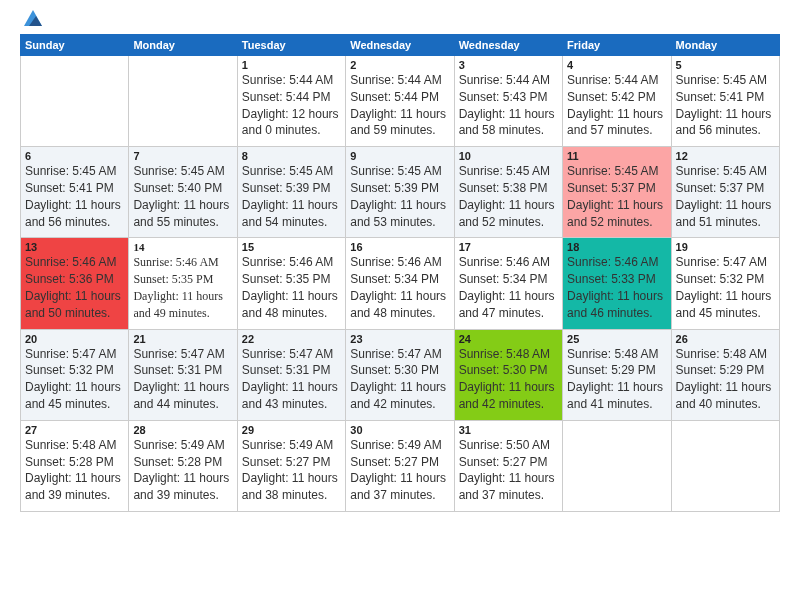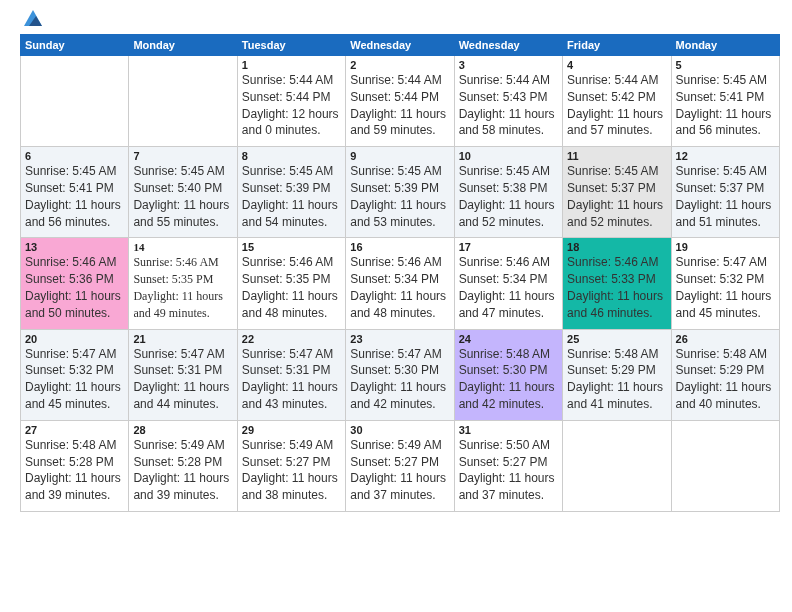--- a/index.html
+++ b/index.html
@@ -205,37 +205,37 @@
 Daylight: 11 hours
 and 53 minutes.</div>
           </td>
           <td style="background: rgb(240, 244, 248);">
             <span class="day-num">10</span>
             <div class="day-info" style="white-space: pre-line;">Sunrise: 5:45 AM
 Sunset: 5:38 PM
 Daylight: 11 hours
 and 52 minutes.</div>
           </td>
-          <td style="background: #e5e5e5;">
+          <td style="background: #fca5a5;">
             <span class="day-num">11</span>
             <div class="day-info" style="white-space: pre-line;">Sunrise: 5:45 AM
 Sunset: 5:37 PM
 Daylight: 11 hours
 and 52 minutes.</div>
           </td>
           <td style="background: rgb(240, 244, 248);">
             <span class="day-num">12</span>
             <div class="day-info" style="white-space: pre-line;">Sunrise: 5:45 AM
 Sunset: 5:37 PM
 Daylight: 11 hours
 and 51 minutes.</div>
           </td>
         </tr>
         <tr>
-          <td style="background: #f9a8d4;">
+          <td style="background: #ef4444;">
             <span class="day-num">13</span>
             <div class="day-info" style="white-space: pre-line;">Sunrise: 5:46 AM
 Sunset: 5:36 PM
 Daylight: 11 hours
 and 50 minutes.</div>
           </td>
           <td style="background: rgb(255, 255, 255); font-family: Liberation Serif, serif;">
             <span class="day-num">14</span>
             <div class="day-info" style="white-space: pre-line;">Sunrise: 5:46 AM
 Sunset: 5:35 PM
@@ -300,21 +300,21 @@
 Daylight: 11 hours
 and 43 minutes.</div>
           </td>
           <td style="background: rgb(240, 244, 248);">
             <span class="day-num">23</span>
             <div class="day-info" style="white-space: pre-line;">Sunrise: 5:47 AM
 Sunset: 5:30 PM
 Daylight: 11 hours
 and 42 minutes.</div>
           </td>
-          <td style="background: #c4b5fd;">
+          <td style="background: #84cc16;">
             <span class="day-num">24</span>
             <div class="day-info" style="white-space: pre-line;">Sunrise: 5:48 AM
 Sunset: 5:30 PM
 Daylight: 11 hours
 and 42 minutes.</div>
           </td>
           <td style="background: rgb(240, 244, 248);">
             <span class="day-num">25</span>
             <div class="day-info" style="white-space: pre-line;">Sunrise: 5:48 AM
 Sunset: 5:29 PM

